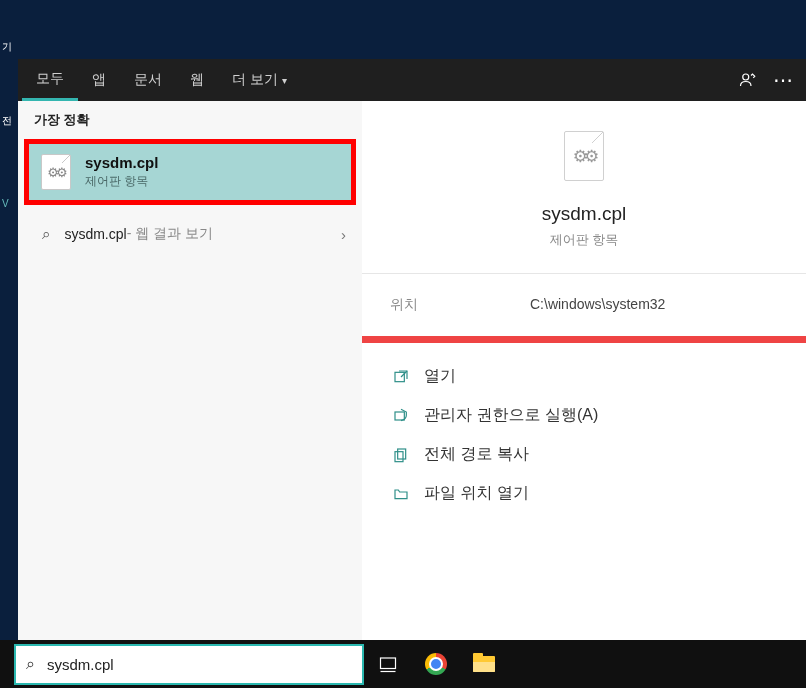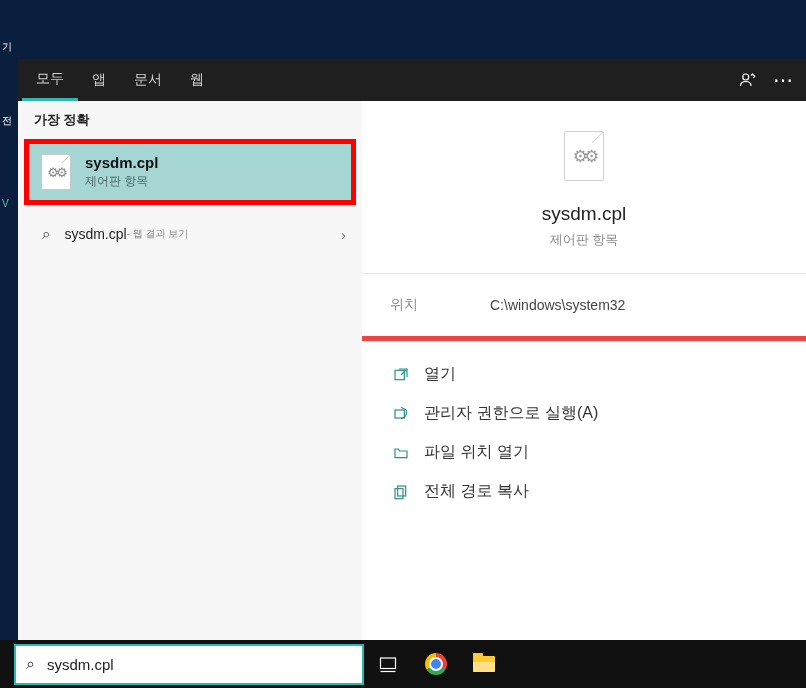--- a/index.html
+++ b/index.html
@@ -30,33 +30,33 @@
     .best-match { margin: 2px 6px 10px 6px; border: 5px solid #ff0000; background: #a6d6d4; display: flex; align-items: center; padding: 10px 12px; cursor: pointer; }
     .file-ico { width: 30px; height: 36px; background: #fff; border: 1px solid #c8c8c8; border-radius: 2px; display: flex; align-items: center; justify-content: center; margin-right: 14px; position: relative; }
     .file-ico::before { content: ''; position: absolute; top: 0; right: 0; width: 8px; height: 8px; background: linear-gradient(135deg, transparent 48%, #c8c8c8 50%, #fff 52%); }
     .gear-glyph { color: #888; font-size: 13px; letter-spacing: -3px; }
     .bm-title { font-weight: 600; font-size: 15px; color: #111; }
     .bm-sub { font-size: 12px; color: #4a6867; margin-top: 2px; }
     
     .web-row { display: flex; align-items: center; padding: 10px 16px 10px 24px; cursor: pointer; }
     .web-ico { color: #555; font-size: 15px; margin-right: 14px; }
     .web-term { font-size: 14px; color: #222; }
-    .web-suffix { font-size: 10px; color: #888; }
+    .web-suffix { font-size: 14px; color: #888; }
     .web-chev { margin-left: auto; color: #777; font-size: 15px; }
 
     
     .right-col { flex: 1; background: #fff; display: flex; flex-direction: column; }
     .preview-area { display: flex; flex-direction: column; align-items: center; padding: 30px 0 24px; border-bottom: 1px solid #e6e6e6; }
     .big-file-ico { width: 40px; height: 50px; background: #fff; border: 1px solid #d0d0d0; border-radius: 2px; display: flex; align-items: center; justify-content: center; position: relative; margin-bottom: 22px; }
     .big-file-ico::before { content: ''; position: absolute; top: 0; right: 0; width: 11px; height: 11px; background: linear-gradient(135deg, transparent 48%, #d0d0d0 50%, #fff 52%); }
     .big-gear { color: #999; font-size: 17px; letter-spacing: -4px; }
     .prev-title { font-size: 19px; color: #222; }
     .prev-sub { font-size: 13px; color: #888; margin-top: 6px; }
     
-    .loc-row { display: flex; align-items: center; padding: 22px 28px; border-bottom: 5px solid #ef4444; font-size: 14px; }
+    .loc-row { display: flex; padding: 22px 28px; border-bottom: 7px solid #ef4444; font-size: 14px; gap: 40px; }
     .loc-label { color: #888; width: 100px; }
     .loc-value { color: #444; cursor: pointer; }
     
     .actions { padding: 14px 20px; }
     .action-row { display: flex; align-items: center; padding: 9px 8px; cursor: pointer; font-size: 16px; color: #333; }
     .act-ico { width: 22px; display: flex; justify-content: center; margin-right: 12px; color: #2f8f89; }
 
     
     .taskbar { position: absolute; left: 0; bottom: 0; width: 806px; height: 48px; background: #101010; display: flex; align-items: center; }
     .searchbox { height: 41px; width: 350px; background: #fff; border: 2px solid #2bb8b0; display: flex; align-items: center; margin: 3px 0 3px 14px; }
@@ -83,20 +83,23 @@
   <div class="edge-label" style="color:#6bb">V</div>
 </div>
 
 <div class="panel">
 
   <div class="tabs-header">
     <div class="tab active">모두</div>
     <div class="tab">앱</div>
     <div class="tab">문서</div>
     <div class="tab">웹</div>
+    <div class="tab">
+      <span>더 보기</span><span class="more-chevron">▾</span>
+    </div>
     <div class="tabs-spacer"></div>
     <div class="header-icon-btn">
       <svg width="18" height="18" viewBox="0 0 24 24" fill="none" stroke="#fff" stroke-width="1.6">
           <circle cx="9" cy="8" r="4"></circle>
           <path d="M2 20c0-4 3-6 7-6s7 2 7 6"></path>
           <path d="M16 6l2-2 3 3-2 2"></path>
         </svg>
     </div>
     <div class="header-icon-btn">
       <span style="font-size:20px;letter-spacing:2px">⋯</span>
@@ -151,33 +154,33 @@
             <svg width="16" height="16" viewBox="0 0 24 24" fill="none" stroke="#2f8f89" stroke-width="1.8">
                 <rect x="3" y="6" width="14" height="12"></rect>
                 <path d="M12 2l8 4v5c0 4-3 7-8 8"></path>
               </svg>
           </span>
           <span>관리자 권한으로 실행(A)</span>
         </div>
         <div class="action-row">
           <span class="act-ico">
             <svg width="16" height="16" viewBox="0 0 24 24" fill="none" stroke="#2f8f89" stroke-width="1.8">
-                <path d="M3 6h5l2 3h11v10H3z"></path>
-              </svg>
-          </span>
-          <span>파일 위치 열기</span>
-        </div>
-        <div class="action-row">
-          <span class="act-ico">
-            <svg width="16" height="16" viewBox="0 0 24 24" fill="none" stroke="#2f8f89" stroke-width="1.8">
                 <rect x="7" y="3" width="12" height="15"></rect>
                 <rect x="3" y="7" width="12" height="15"></rect>
               </svg>
           </span>
           <span>전체 경로 복사</span>
+        </div>
+        <div class="action-row">
+          <span class="act-ico">
+            <svg width="16" height="16" viewBox="0 0 24 24" fill="none" stroke="#2f8f89" stroke-width="1.8">
+                <path d="M3 6h5l2 3h11v10H3z"></path>
+              </svg>
+          </span>
+          <span>파일 위치 열기</span>
         </div>
       </div>
     </div>
   </div>
 </div>
 
 <div class="taskbar">
   <div class="searchbox">
     <span class="search-ico">⌕</span>
     <span class="search-text">sysdm.cpl</span>

